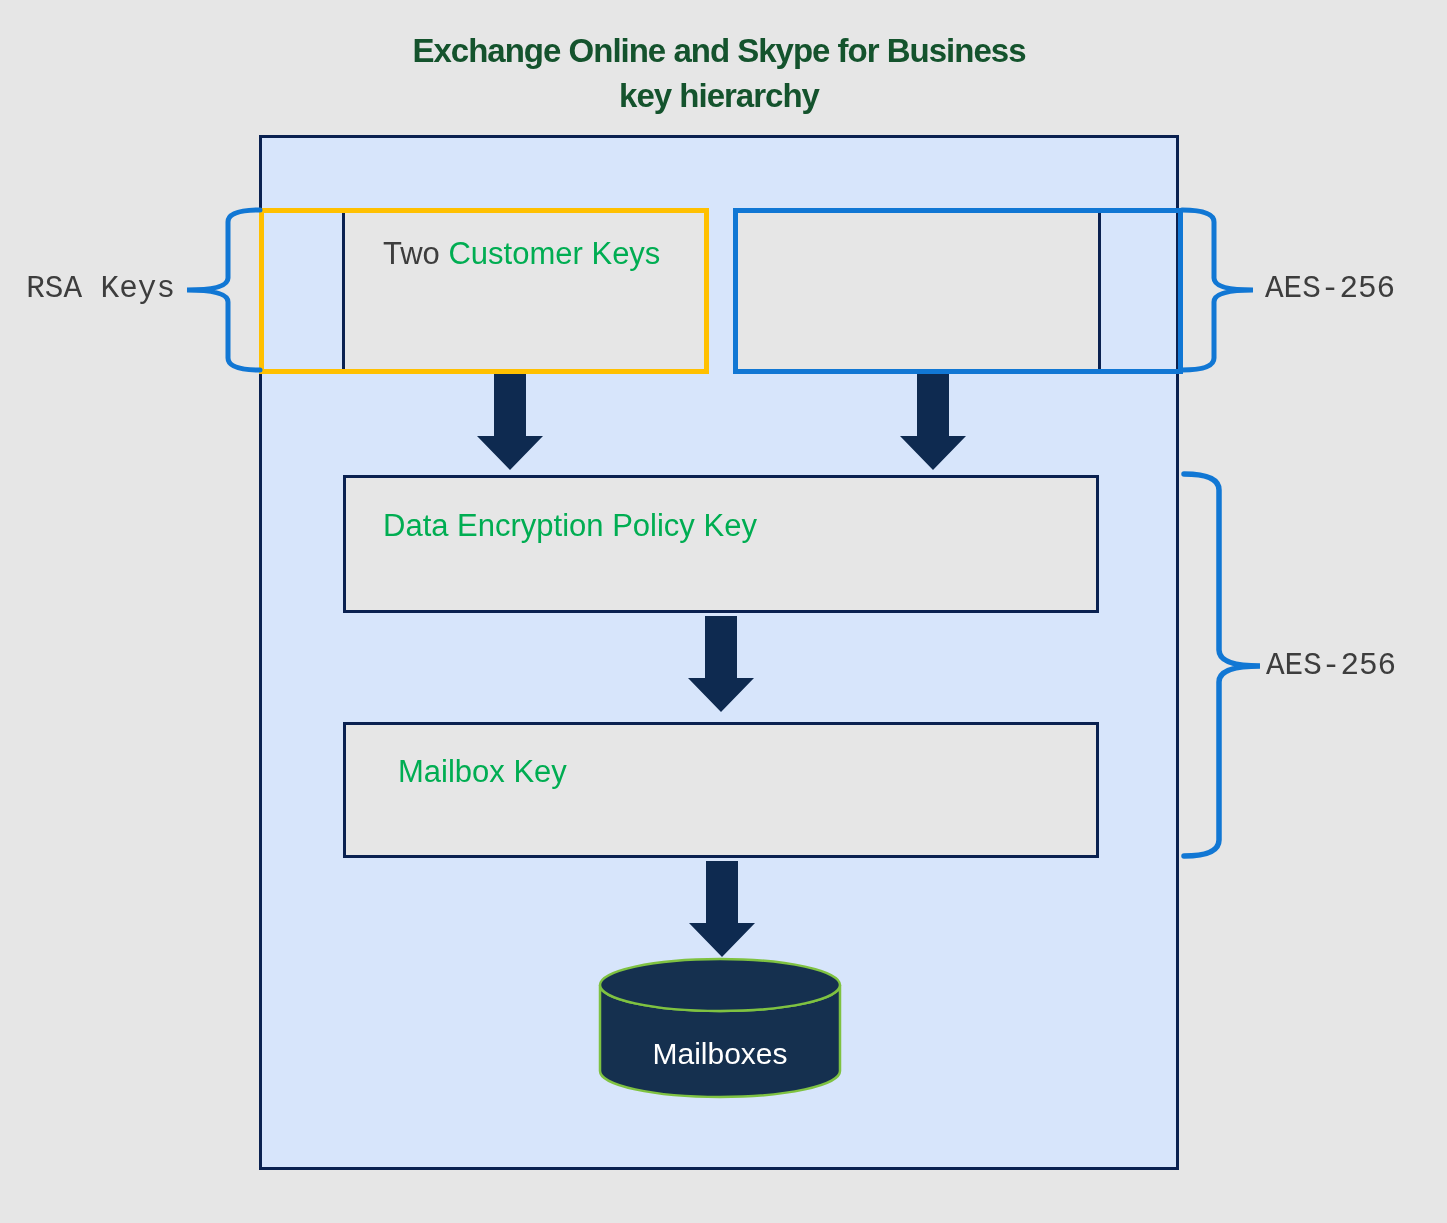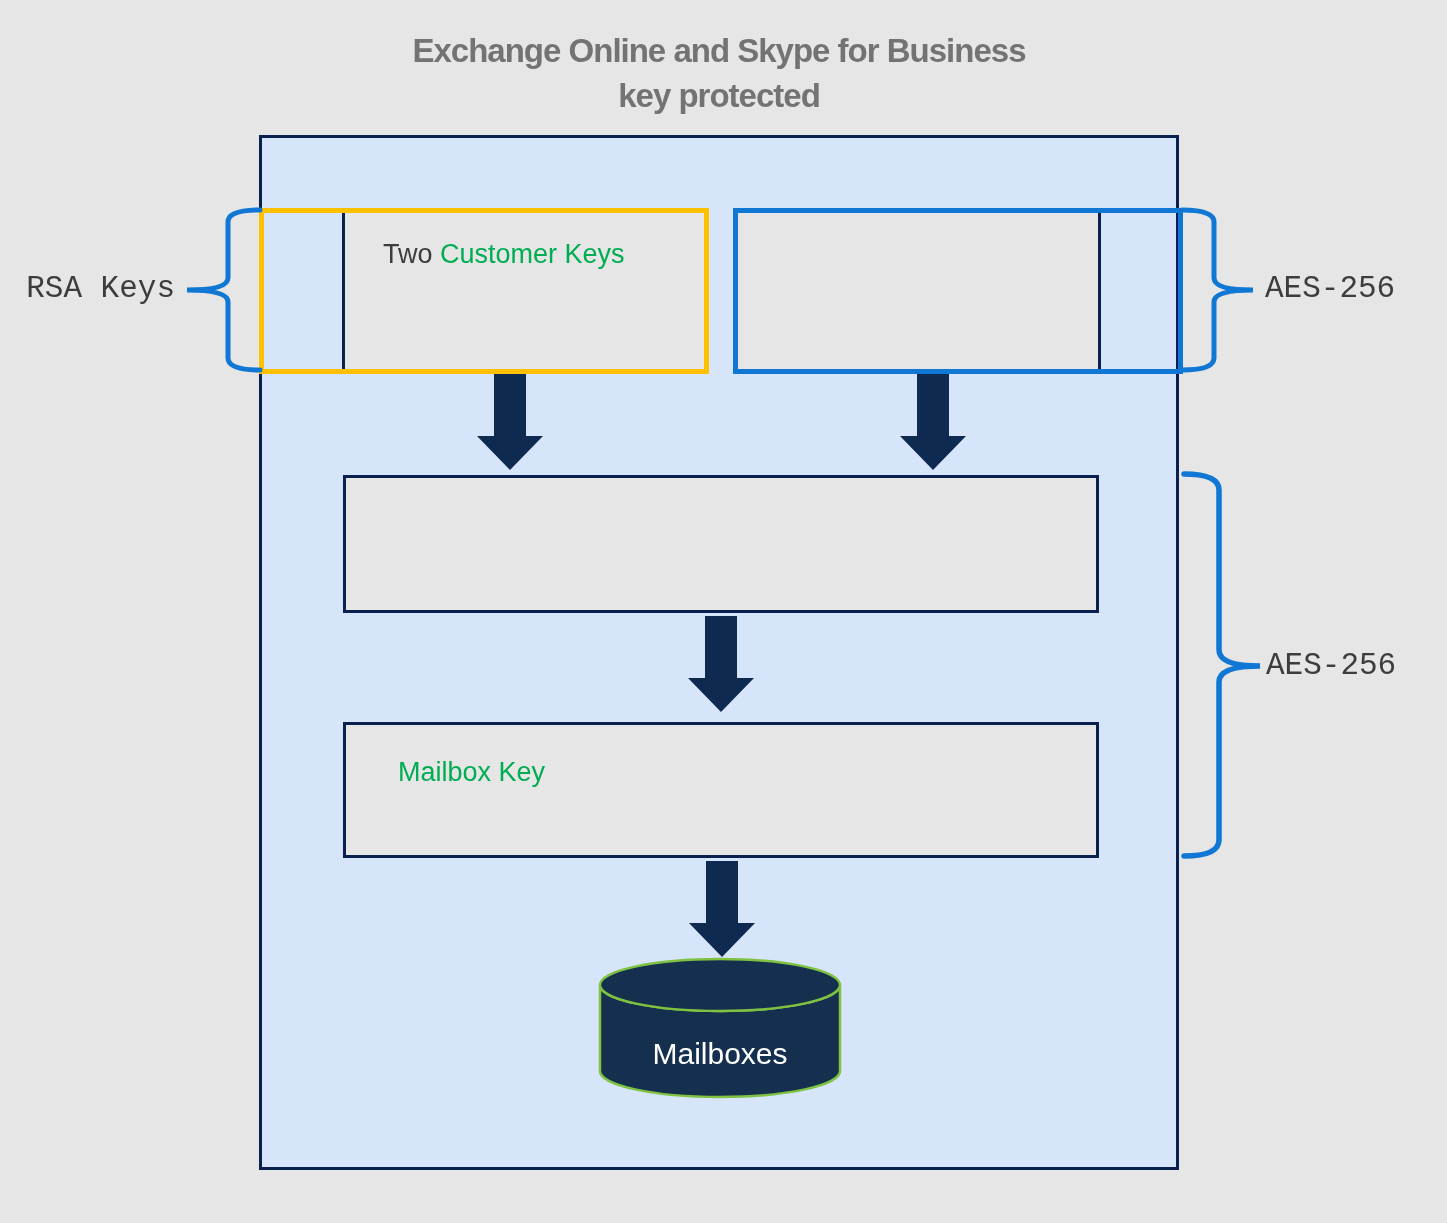--- a/index.html
+++ b/index.html
@@ -6,51 +6,51 @@
   .stage{
     position:relative;width:1447px;height:1223px;overflow:hidden;
     background:#e6e6e6;
     font-family:"Liberation Sans",sans-serif;
     color:#3d3d3d;
   }
   .abs{position:absolute;}
   .title{
     left:259px;top:28px;width:920px;text-align:center;
     font-size:33px;font-weight:bold;line-height:45px;
-    letter-spacing:-1px;color:#737373;
+    letter-spacing:-1px;color:#14532d;
   }
   .container-box{
     left:259px;top:135px;width:920px;height:1035px;
     background:#d7e5fb;border:3px solid #0a2150;box-sizing:border-box;
   }
   .gray-fill{background:#e6e6e6;}
   .divider{width:3px;background:#0a2150;}
   .outline-box{box-sizing:border-box;background:transparent;}
   .orange-border{border:5px solid #ffc000;}
   .blue-border{border:5px solid #1177d4;}
   .node-box{
     box-sizing:border-box;background:#e6e6e6;border:3px solid #0a2150;
   }
-  .node-text{font-size:27px;line-height:36px;color:#3d3d3d;white-space:nowrap;}
+  .node-text{font-size:31px;line-height:36px;color:#3d3d3d;white-space:nowrap;}
   .green{color:#00ad52;}
   .side-label{font-size:31px;color:#3d3d3d;white-space:nowrap;font-family:Liberation Mono, monospace;}
   .arrow-svg{display:block;}
   .cyl-label{
     left:598px;top:1037px;width:244px;text-align:center;
     font-size:30px;color:#ffffff;
   }
 </style>
 </head>
 <body>
 
 <div class="stage">
 
   <div class="abs title">
     <div>Exchange Online and Skype for Business</div>
-    <div>key protected</div>
+    <div>key hierarchy</div>
   </div>
 
   <div class="abs container-box"></div>
 
   <div class="abs gray-fill" style="left:345px;top:213px;width:360px;height:156px;"></div>
   <div class="abs divider" style="left:342px;top:213px;height:156px;"></div>
   <div class="abs outline-box orange-border" style="left:259px;top:208px;width:450px;height:166px;"></div>
   <div class="abs node-text" style="left:383px;top:236px;">
     <div><span>Two </span><span class="green">Customer Keys</span></div>
   </div>
@@ -71,20 +71,21 @@
 
   <svg class="abs arrow-svg" style="left:477px;top:374px;" width="66" height="96" viewBox="0 0 66 96">
     <polygon points="17,0 49,0 49,62 66,62 33,96 0,62 17,62" fill="#0e2a50"></polygon>
   </svg>
   <svg class="abs arrow-svg" style="left:900px;top:374px;" width="66" height="96" viewBox="0 0 66 96">
     <polygon points="17,0 49,0 49,62 66,62 33,96 0,62 17,62" fill="#0e2a50"></polygon>
   </svg>
 
   <div class="abs node-box" style="left:343px;top:475px;width:756px;height:138px;"></div>
   <div class="abs node-text" style="left:383px;top:508px;">
+    <div class="green">Data Encryption Policy Key</div>
   </div>
 
   <svg class="abs arrow-svg" style="left:688px;top:616px;" width="66" height="96" viewBox="0 0 66 96">
     <polygon points="17,0 49,0 49,62 66,62 33,96 0,62 17,62" fill="#0e2a50"></polygon>
   </svg>
 
   <div class="abs node-box" style="left:343px;top:722px;width:756px;height:136px;"></div>
   <div class="abs node-text" style="left:398px;top:754px;">
     <div class="green">Mailbox Key</div>
   </div>

